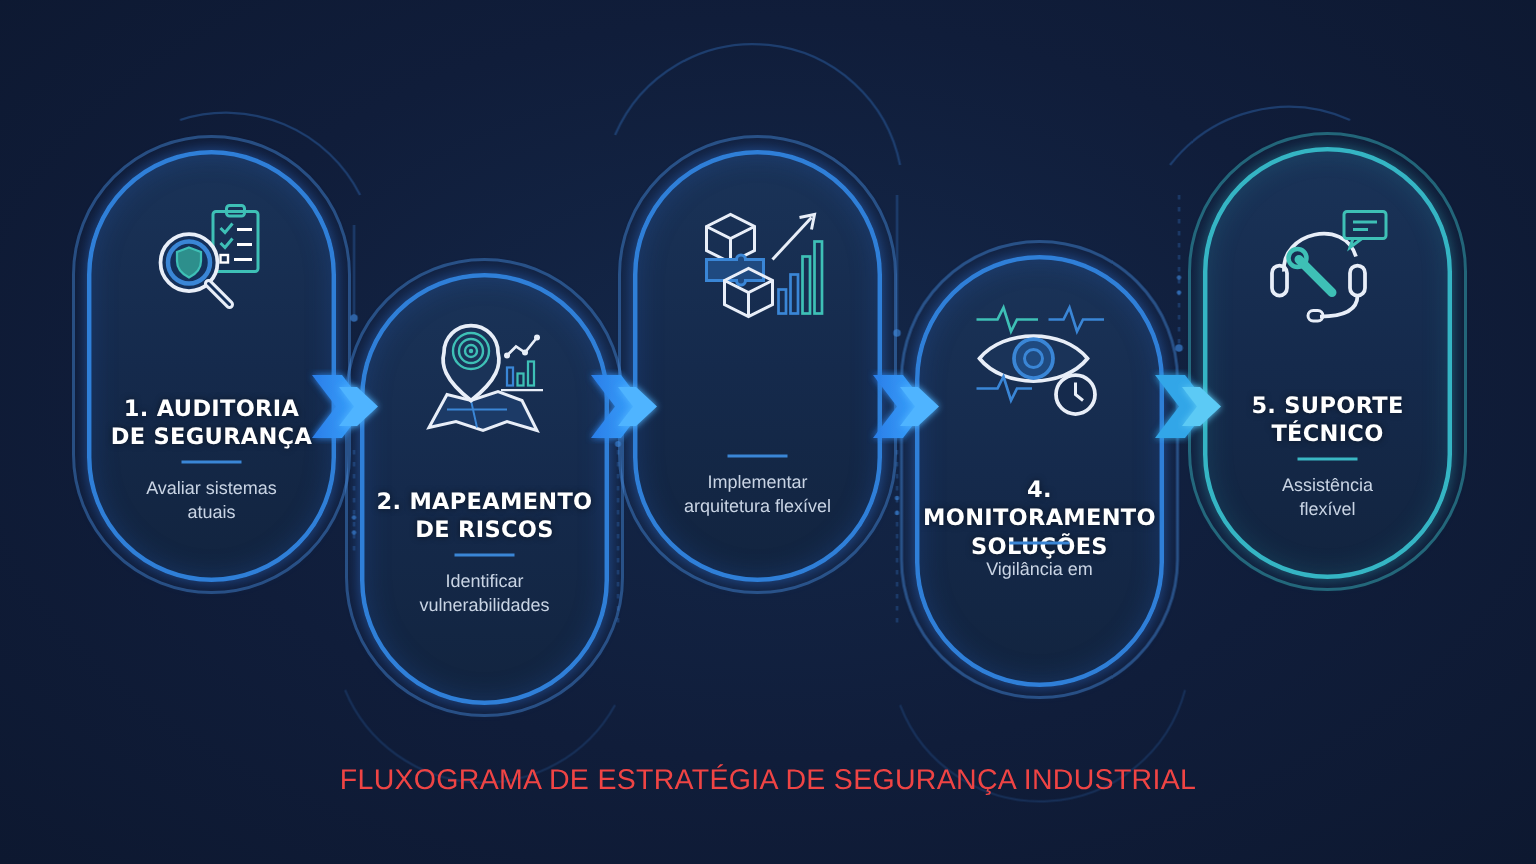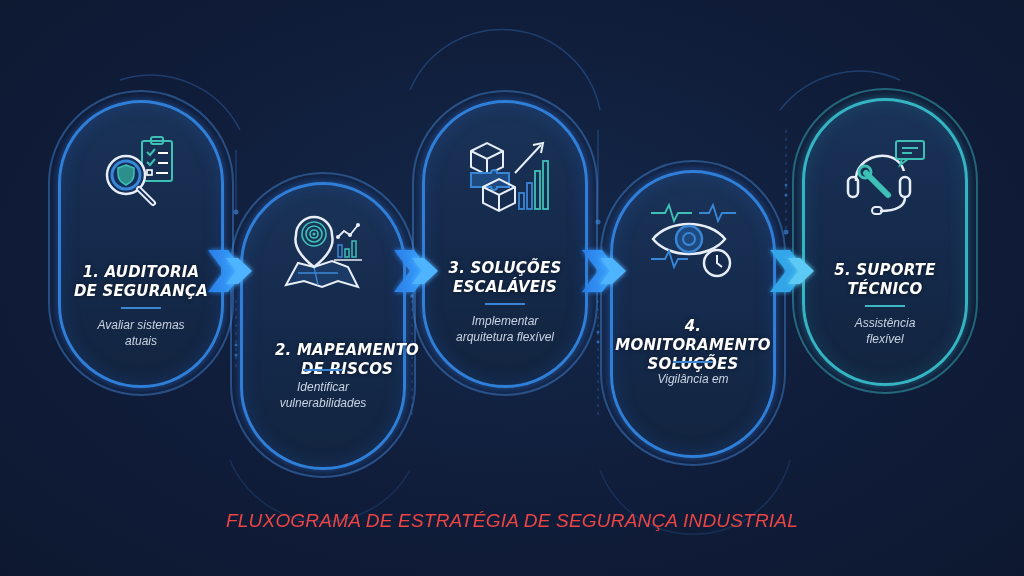--- a/index.html
+++ b/index.html
@@ -1,21 +1,21 @@
 <!DOCTYPE html>
 <html><head>
 <meta charset="utf-8">
 <style>
   html, body { margin:0; padding:0; }
   body {
     width:1024px; height:576px; overflow:hidden; position:relative;
     background: radial-gradient(ellipse at 50% 45%, #14284a 0%, #101d3a 55%, #0d1830 100%);
     font-family: "DejaVu Sans", sans-serif;
   }
-  .stage { position:absolute; left:0; top:0; width:1024px; height:437px;font-style:italic; }
+  .stage { position:absolute; left:0; top:0; width:1024px; height:437px; }
   .bg-lines { position:absolute; left:0; top:0; width:1024px; height:576px; }
   .pill {
     position:absolute; width:166px; height:288px; border-radius:83px;
     box-sizing:border-box;
     background: linear-gradient(180deg, #1a3358 0%, #152a4c 50%, #12243f 100%);
     border:3px solid #2f7fd8;
     box-shadow: 0 0 10px rgba(60,140,255,0.45), inset 0 0 18px rgba(40,100,200,0.25);
   }
   .pill.teal { border-color:#35b5c4; box-shadow: 0 0 10px rgba(60,200,220,0.4), inset 0 0 18px rgba(40,160,180,0.2); }
   .outer-ring {
@@ -118,21 +118,21 @@
       <circle cx="36" cy="27" r="1.5" fill="#3ec0b6"></circle>
       <path d="M60 30 L66 24 L72 28 L80 18" fill="none" stroke="#e8eef8" stroke-width="1.8"></path>
       <circle cx="60" cy="30" r="2" fill="#e8eef8"></circle>
         <circle cx="72" cy="28" r="2" fill="#e8eef8"></circle>
         <circle cx="80" cy="18" r="2" fill="#e8eef8"></circle>
       <rect x="60" y="38" width="4" height="12" fill="none" stroke="#3a86d6" stroke-width="1.5"></rect>
       <rect x="67" y="42" width="4" height="8" fill="none" stroke="#3ec0b6" stroke-width="1.5"></rect>
       <rect x="74" y="34" width="4" height="16" fill="none" stroke="#3ec0b6" stroke-width="1.5"></rect>
       <path d="M56 53 h28" stroke="#e8eef8" stroke-width="1.5"></path>
     </svg>
-    <div class="title" style="top:156px;padding-left:24px;">
+    <div class="title" style="top:140px;">
       <div>2. MAPEAMENTO</div>
       <div>DE RISCOS</div>
     </div>
     <div class="rule" style="top:184px;"></div>
     <div class="desc" style="top:194px;">
       <div>Identificar</div>
       <div>vulnerabilidades</div>
     </div>
   </div>
 
@@ -143,24 +143,20 @@
       <path d="M14 40 h20 c0 -4 6 -4 6 0 h12 v14 h-12 c0 4 -6 4 -6 0 h-20 z" fill="#1f4a80" stroke="#3a86d6" stroke-width="2"></path>
       <path d="M26 54 L42 46 L58 54 L58 70 L42 78 L26 70 Z" fill="none" stroke="#e8eef8" stroke-width="2"></path>
       <path d="M26 54 L42 62 L58 54 M42 62 L42 78" fill="none" stroke="#e8eef8" stroke-width="2"></path>
       <rect x="62" y="60" width="5" height="16" fill="none" stroke="#3a86d6" stroke-width="1.8"></rect>
       <rect x="70" y="50" width="5" height="26" fill="none" stroke="#3a86d6" stroke-width="1.8"></rect>
       <rect x="78" y="38" width="5" height="38" fill="none" stroke="#3ec0b6" stroke-width="1.8"></rect>
       <rect x="86" y="28" width="5" height="48" fill="none" stroke="#3ec0b6" stroke-width="1.8"></rect>
       <path d="M58 40 L84 12" stroke="#e8eef8" stroke-width="2"></path>
       <path d="M76 12 L86 10 L84 20" fill="none" stroke="#e8eef8" stroke-width="2"></path>
     </svg>
-    <div class="title" style="top:156px;">
-      <div>3. SOLUÇÕES</div>
-      <div>ESCALÁVEIS</div>
-    </div>
     <div class="rule" style="top:200px;"></div>
     <div class="desc" style="top:210px;">
       <div>Implementar</div>
       <div>arquitetura flexível</div>
     </div>
   </div>
 
   <div class="pill" style="left:610px; top:170px;">
     <svg class="icon" style="top:22px;" width="96" height="90" viewBox="0 0 96 90">
       <path d="M6 18 h14 l4 -8 l5 16 l4 -8 h14" fill="none" stroke="#3ec0b6" stroke-width="1.8"></path>

